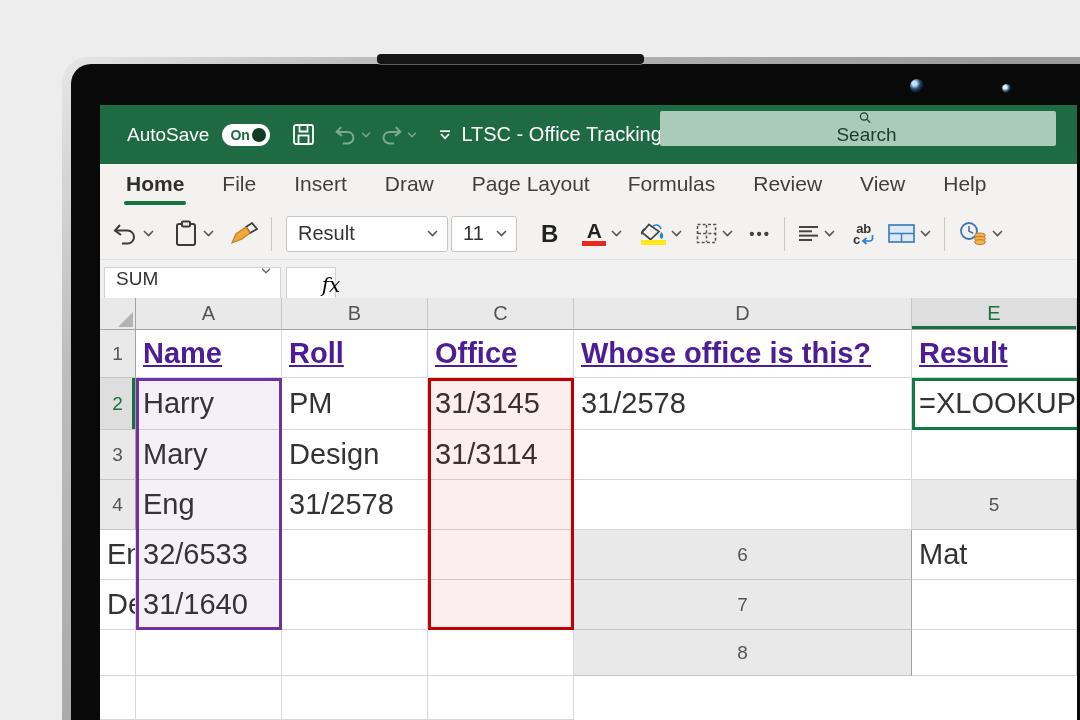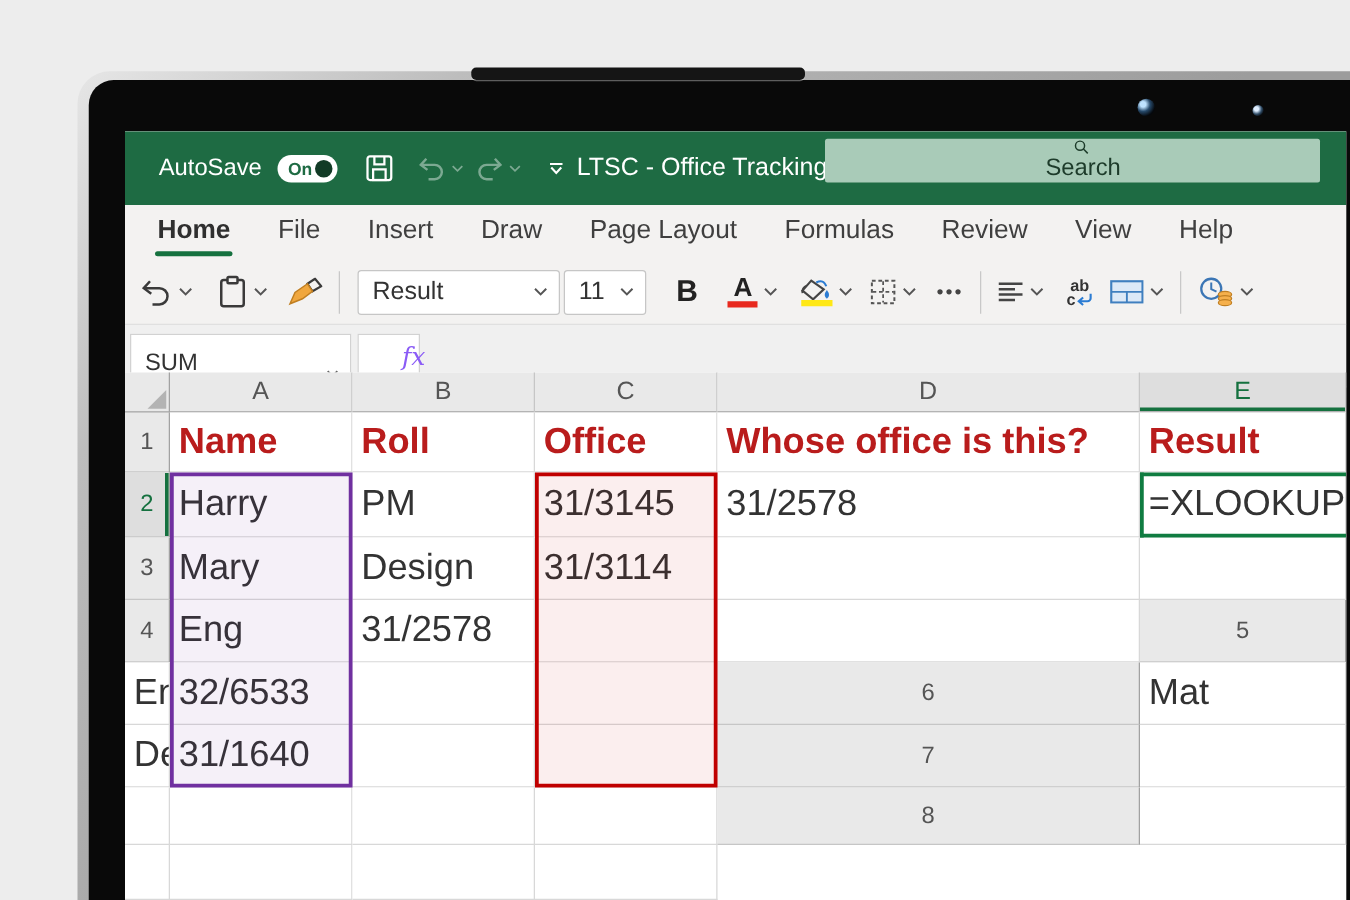--- a/index.html
+++ b/index.html
@@ -70,25 +70,25 @@
   .wrap-stack { display:flex; flex-direction:column; align-items:center; line-height:11px; }
   .wrap-ab { font-size:13px; font-weight:700; color:#333; }
   .wrap-c { font-size:13px; font-weight:700; color:#333; display:flex; align-items:center; }
   .chev { color:#555; display:block; }
   .ml14 { margin-left:14px; } .ml16 { margin-left:16px; } .ml18 { margin-left:18px; }
   .ml20 { margin-left:20px; } .ml24 { margin-left:24px; }
 
   
   .formularow { position:relative; height:50px; background:#f0f0f0; border-bottom:1px solid #c9c9c9; }
   .namebox { position:absolute; left:4px; top:7px; width:177px; height:36px; background:#fff;
-             border:1px solid #d2d2d2; display:flex; align-items:flex-end; padding-left:11px;
+             border:1px solid #d2d2d2; display:flex; align-items:flex-start; padding-left:11px;
              font-size:19px; color:#333; }
   .fxbox { position:absolute; left:186px; top:7px; width:50px; height:36px; background:#fff;
            border:1px solid #d2d2d2; display:flex; align-items:center; justify-content:center;
-           font-family:"DejaVu Serif", serif; font-style:italic; font-size:20px; color:#8b5cf6;padding-left:40px; }
+           font-family:"DejaVu Serif", serif; font-style:italic; font-size:20px; color:#000000;padding-left:40px; }
   .formulabox { position:absolute; left:226px; top:7px; right:0; height:36px; background:#fff;
                 border:1px solid #d2d2d2; border-right:none; display:flex; align-items:center;
                 padding-left:9px; font-size:20px; color:#3d3d3d; }
 
   
   .sheet { position:absolute; top:193px; left:0; right:0; bottom:0; background:#fff; }
   .grid { display:grid; width:100%; height:100%;
           grid-template-columns:36px 146px 146px 146px 338px 1fr;
           grid-template-rows:32px 48px 52px 50px 50px 50px 50px 46px 1fr; }
   .corner { background:#e9e9e9; border-right:1px solid #a2a2a2; border-bottom:1px solid #a2a2a2; position:relative; }
@@ -98,21 +98,21 @@
         color:#555; font-size:20px; display:flex; align-items:center; justify-content:center; }
   .ch.active { background:#dedede; color:var(--accent-green,#15713f);
                box-shadow:inset 0 -3px 0 var(--accent-green,#15713f); }
   .rh { background:#e9e9e9; border-right:1px solid #a2a2a2; border-bottom:1px solid #c6c6c6;
         color:#555; font-size:19px; display:flex; align-items:center; justify-content:center; }
   .rh.active { background:#dedede; color:var(--accent-green,#15713f);
                box-shadow:inset -3px 0 0 var(--accent-green,#15713f); }
   .cell { background:#fff; border-right:1px solid #d8d8d8; border-bottom:1px solid #d8d8d8;
           font-size:29px; color:#333; display:flex; align-items:center; padding-left:7px;
           white-space:nowrap; overflow:hidden; }
-  .cell.hdr { font-weight:700; color:#b91c1c; }
+  .cell.hdr { font-weight:700; color:#4c1d95;text-decoration:underline; }
   .overlay { position:absolute; pointer-events:none; }
   .sel-purple { left:36px; top:80px; width:146px; height:252px;
                 border:3px solid var(--purple,#7030a0); background:rgba(112,48,160,.07); }
   .sel-red { left:328px; top:80px; width:146px; height:252px;
              border:3px solid var(--red,#c00000); background:rgba(192,0,0,.065); }
   .sel-green { left:812px; top:80px; right:0; height:52px;
                border:3px solid var(--cell-green,#107c41); border-right:none; }
 </style>
 </head>
 <body>

